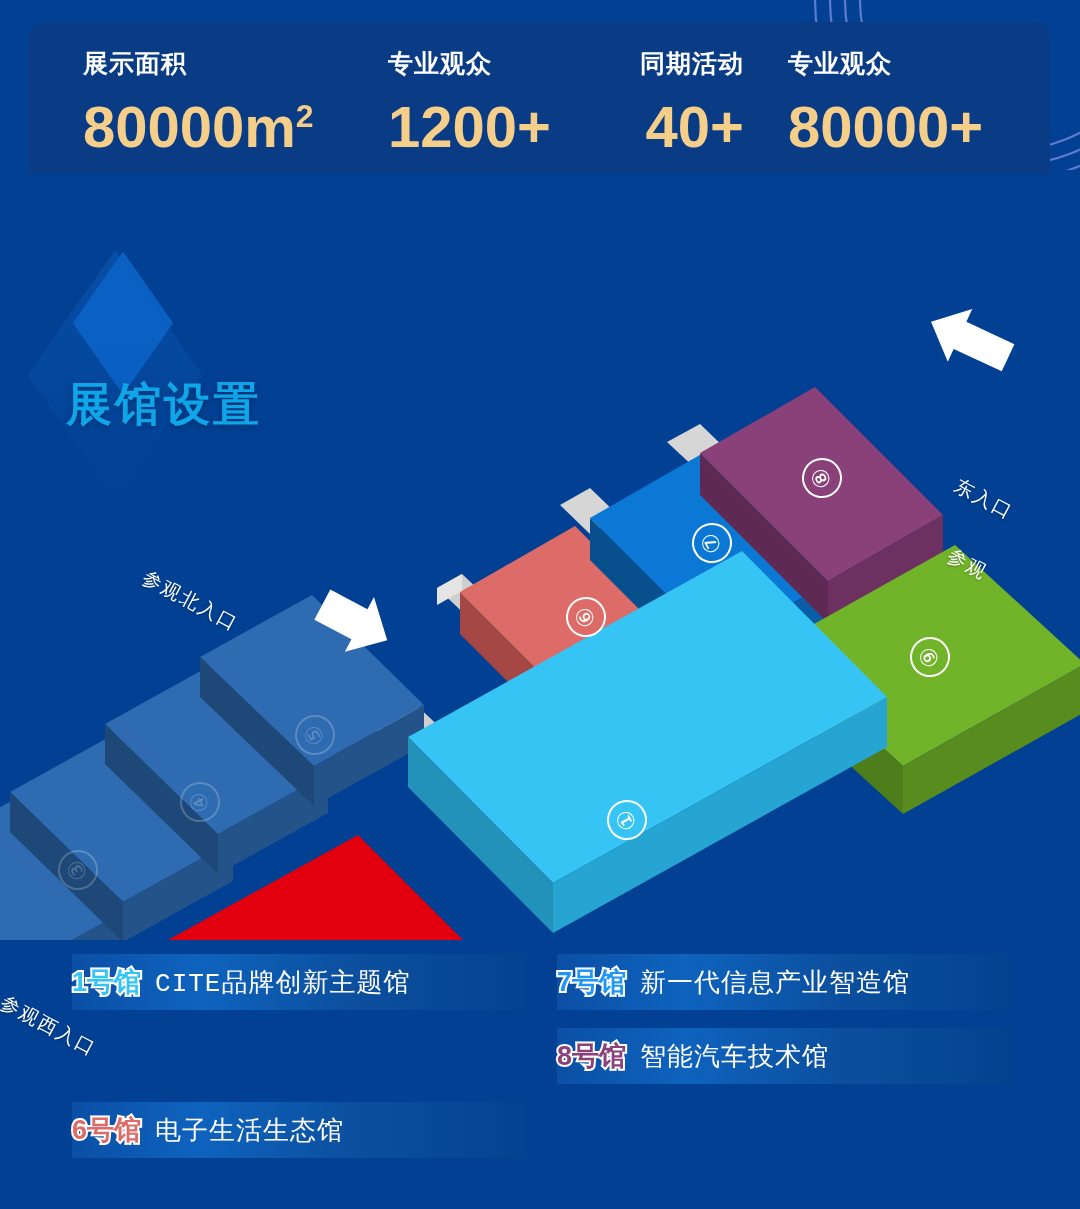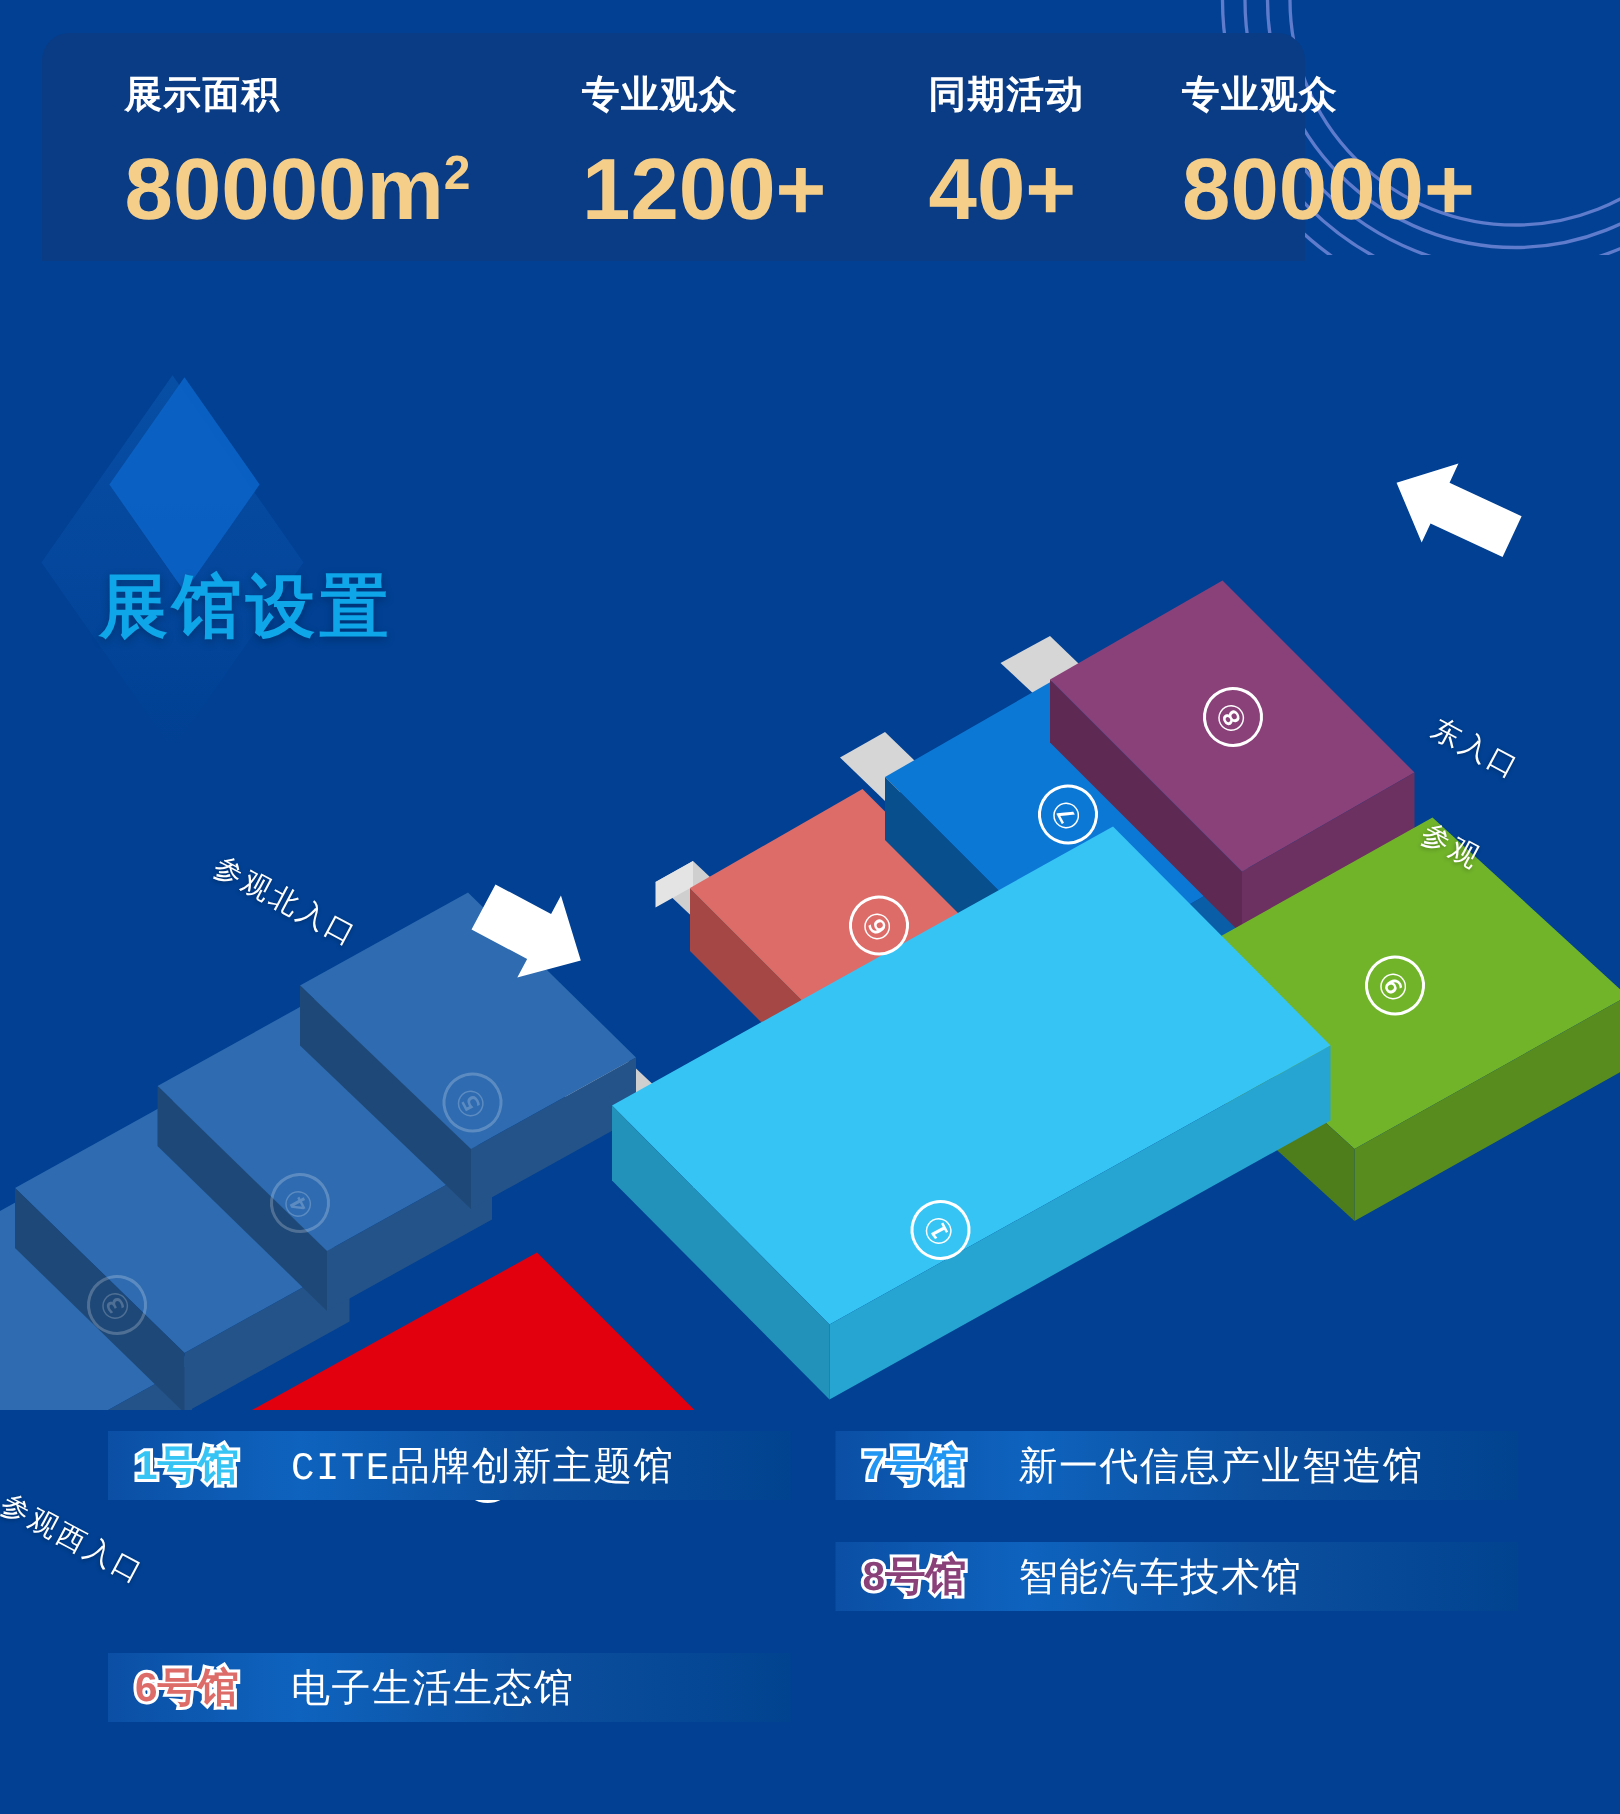--- a/index.html
+++ b/index.html
@@ -27,21 +27,21 @@
     width: 420px;
     height: 340px;
     pointer-events: none;
   }
 
   
   .stats-panel {
     position: absolute;
     left: 28px;
     top: 22px;
-    width: 842px;
+    width: 1022px;
     height: 152px;
     background: #0A3C85;
     border-radius: 18px 18px 0 0;
   }
   .stat {
     position: absolute;
     top: 26px;
   }
   .stat-label {
     color: #ffffff;
@@ -59,21 +59,21 @@
     margin-top: 16px;
     white-space: nowrap;
   }
   .stat-value sup {
     font-size: 32px;
     vertical-align: super;
     line-height: 0;
   }
   .stat-0 { left: 55px; }
   .stat-1 { left: 360px; }
-  .stat-2 { left: 591px; }
+  .stat-2 { left: 612px; text-align: right; }
   .stat-3 { left: 760px; }
 
   
   .diamond {
     position: absolute;
     width: 86px;
     height: 86px;
     background: #0B63C5;
     transform: rotate(45deg) skew(10deg, 10deg);
     left: 80px;
@@ -152,26 +152,24 @@
   .legend {
     position: absolute;
     left: 0;
     top: 940px;
     width: 1080px;
     height: 240px;
   }
   .legend-row {
     position: absolute;
     width: 455px;
-    height: 46px;
+    height: 56px;
     background: linear-gradient(90deg, #0B4FA5 0%, #0E63BE 28%, #0C4F9E 62%, #01438F 100%);
     display: flex;
     align-items: center;
-    padding-left: 18px;
-    gap: 21px;
   }
   .badge {
     font-size: 27px;
     font-weight: bold;
     letter-spacing: 0px;
     margin-right: 14px;
     -webkit-text-stroke: 4px #ffffff;
     paint-order: stroke fill;
     white-space: nowrap;
   }

